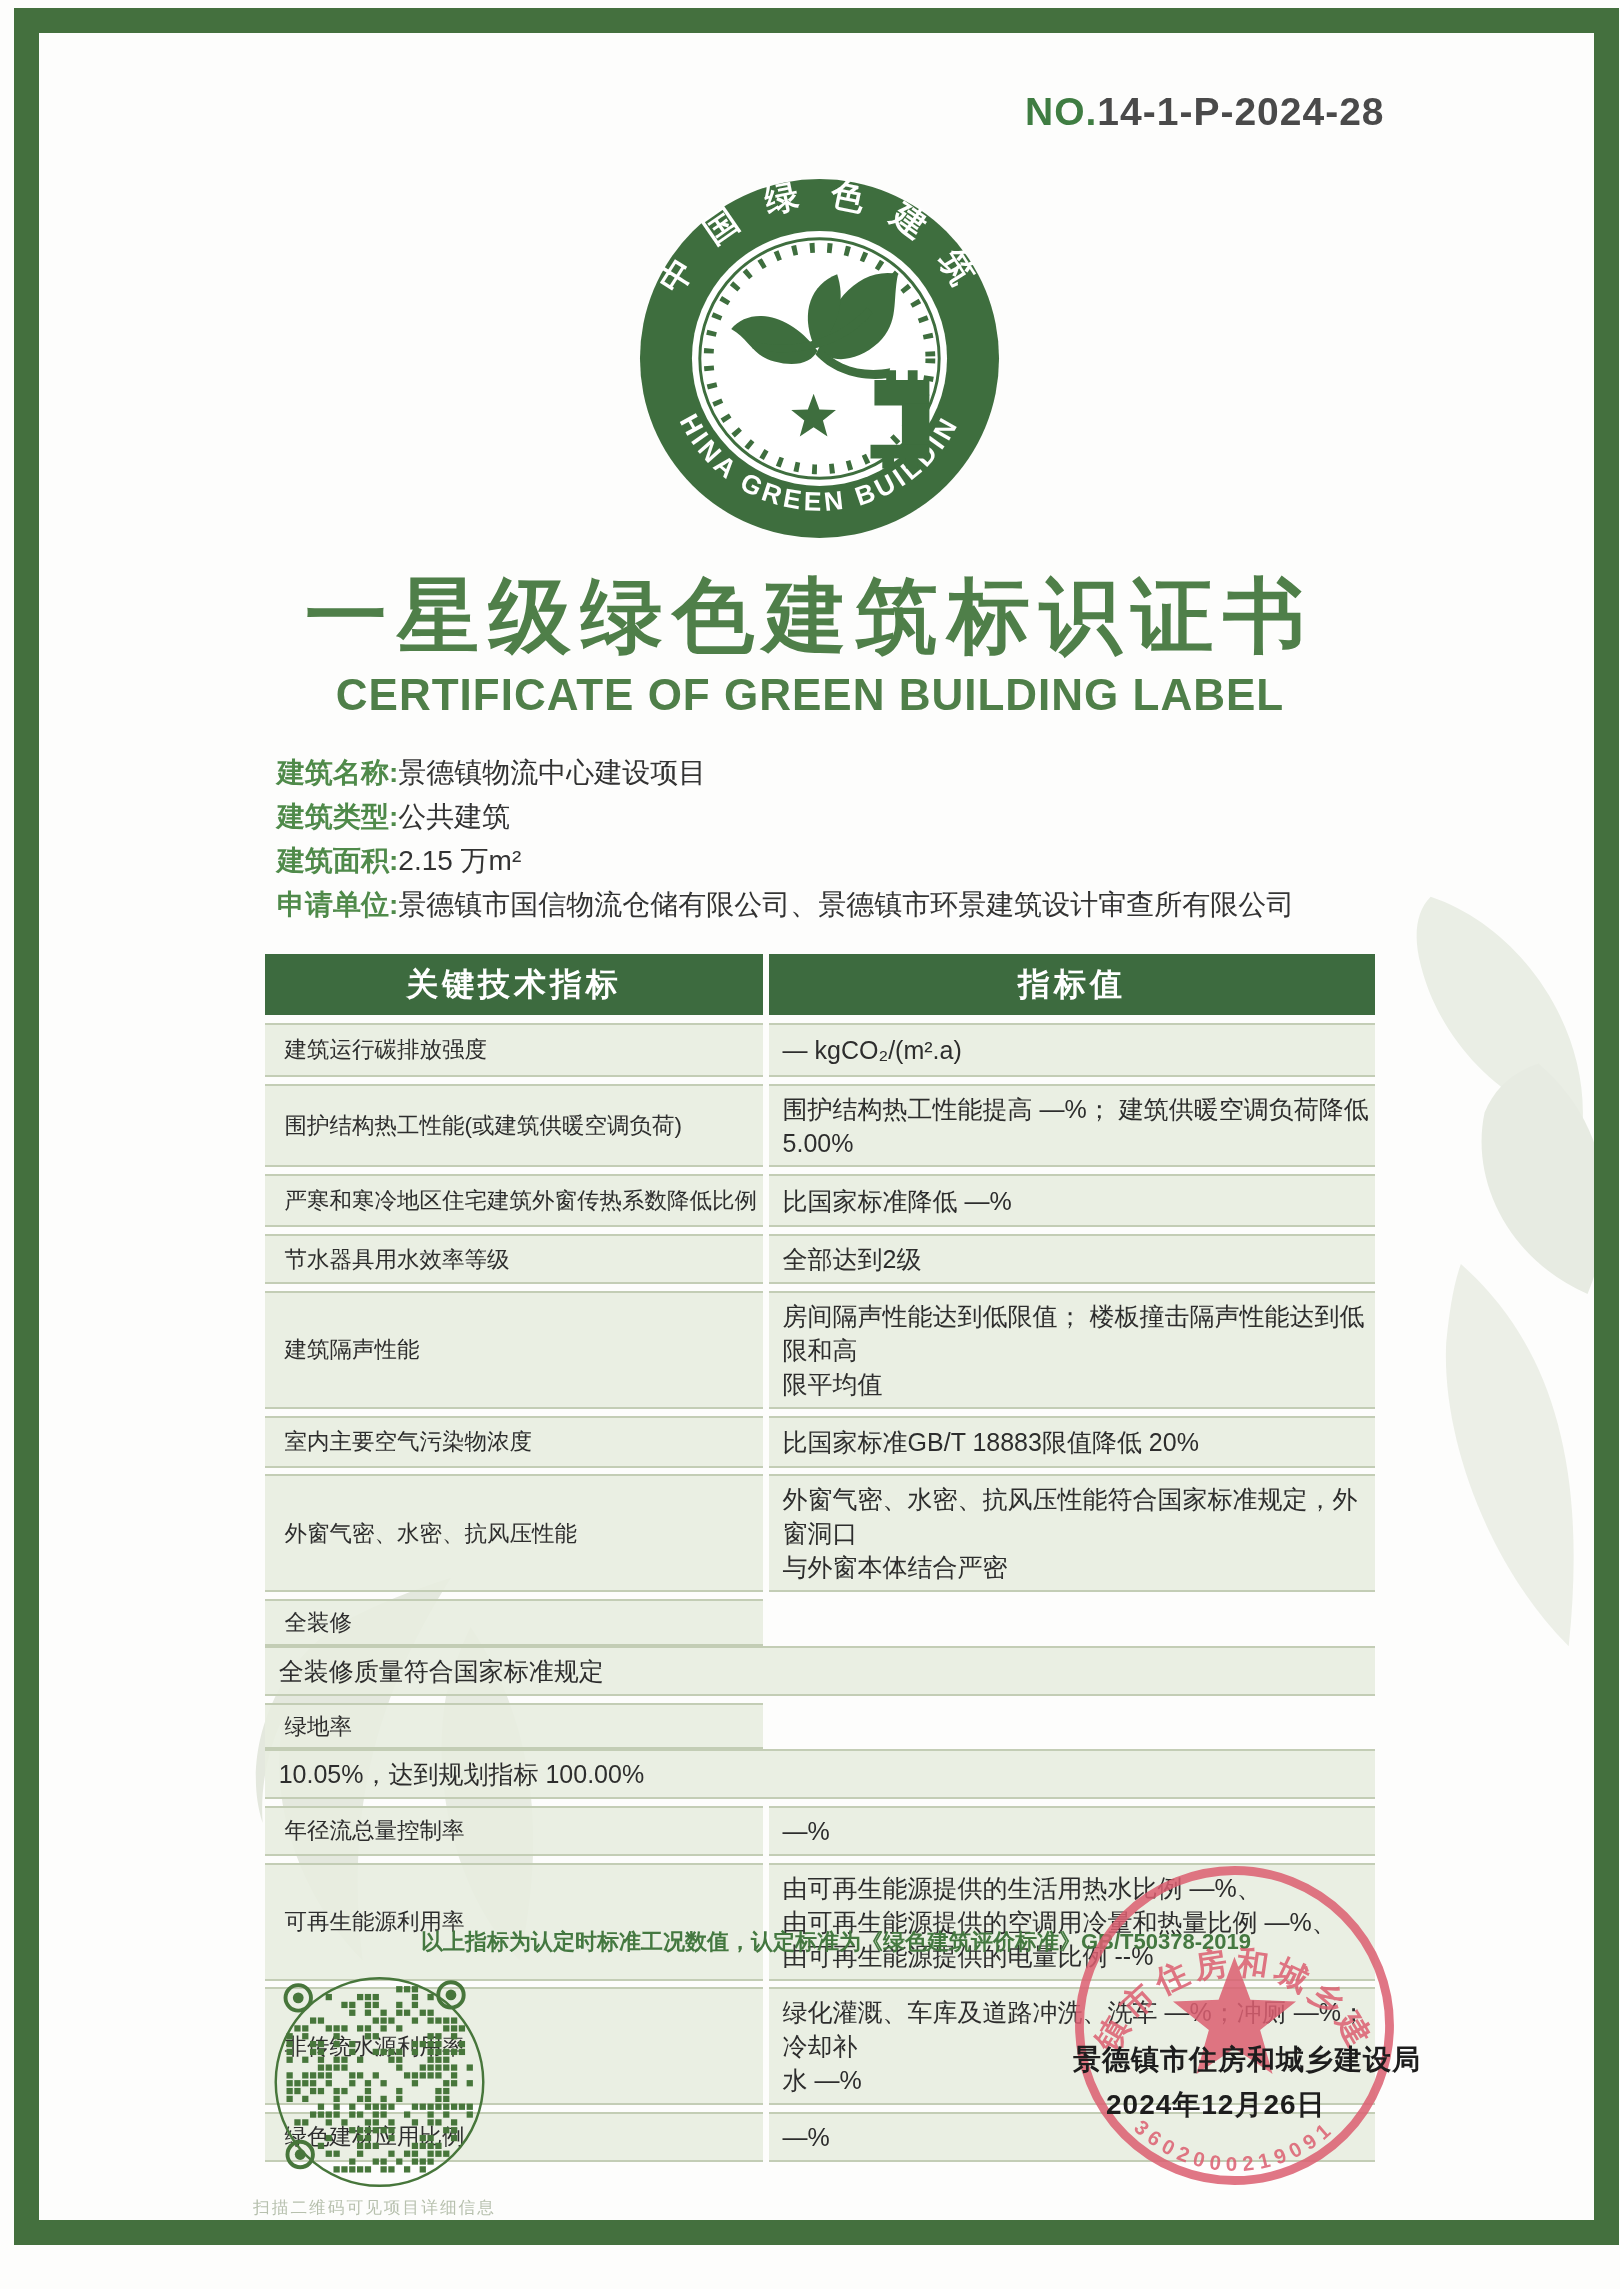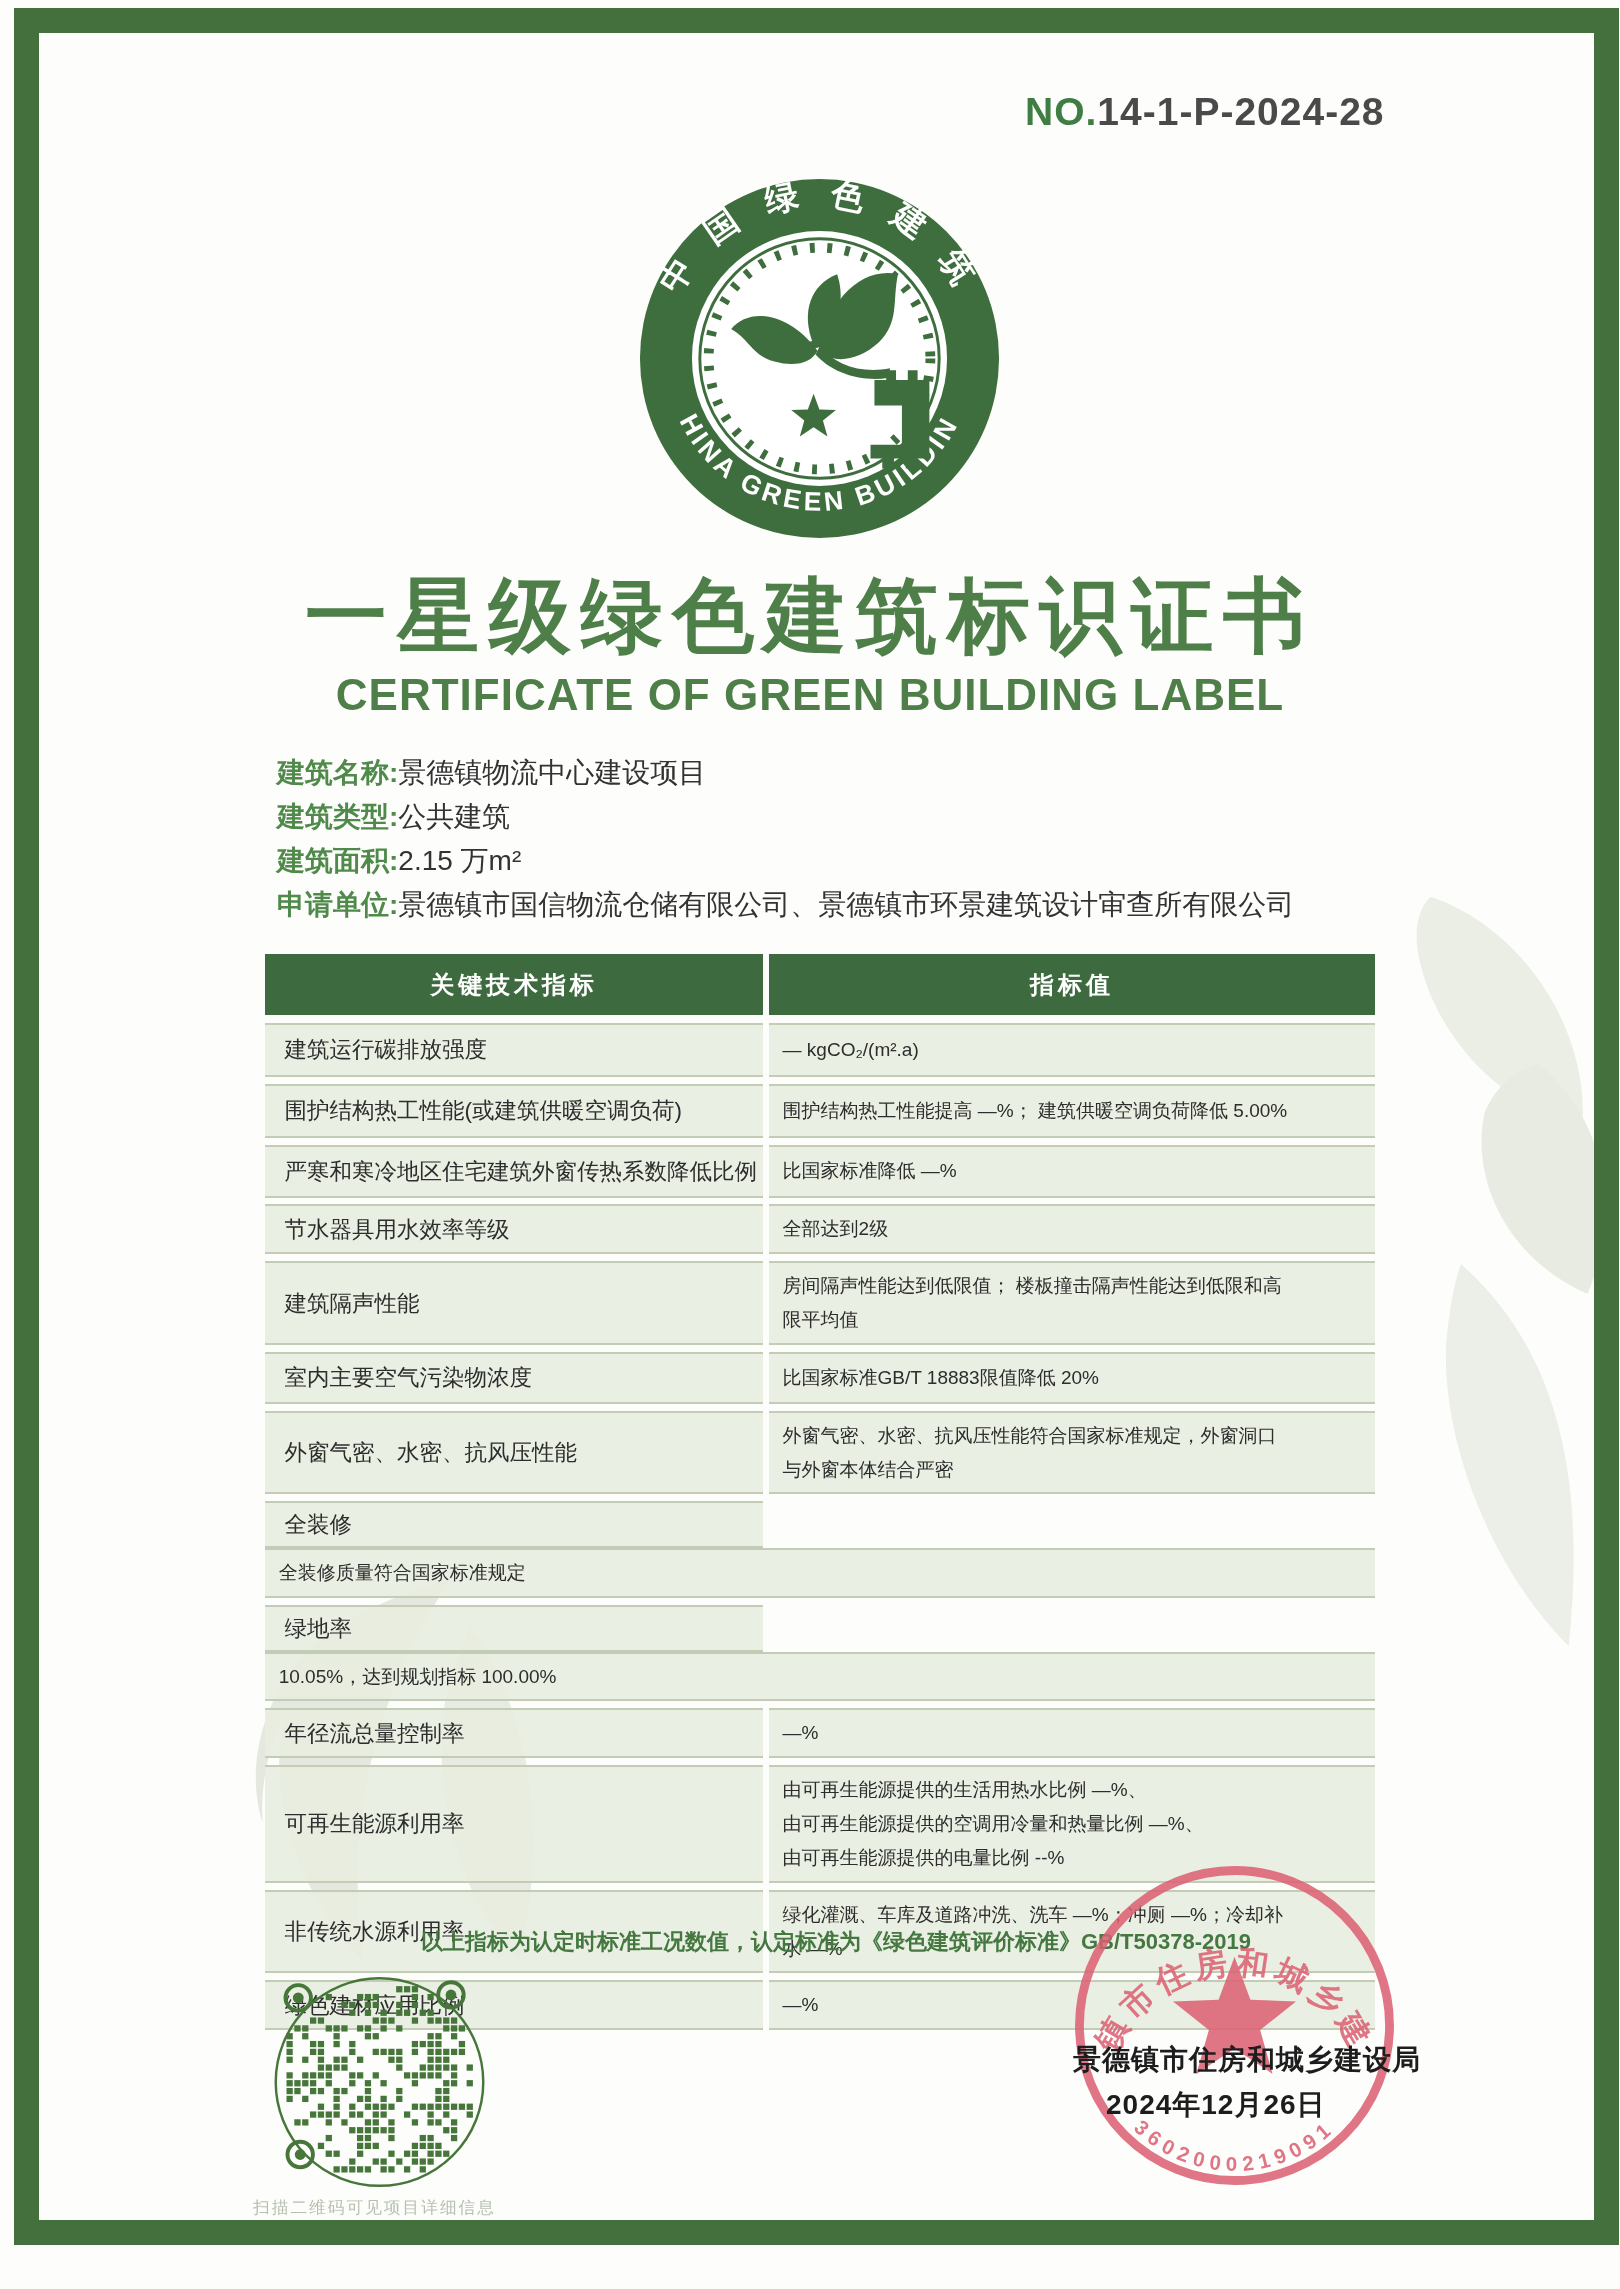--- a/index.html
+++ b/index.html
@@ -14,30 +14,30 @@
   .logo{position:absolute;left:638px;top:177px;z-index:2;}
   .title{position:absolute;left:0;top:562px;width:1620px;text-align:center;
          font-size:82px;font-weight:700;color:#4f7f49;letter-spacing:9.8px;z-index:2;}
   .subtitle{position:absolute;left:0;top:670px;width:1620px;text-align:center;
          font-size:44px;font-weight:600;color:#4f7f49;letter-spacing:1px;z-index:2;}
   .info{position:absolute;left:277px;top:751px;z-index:2;font-size:28px;line-height:44px;}
   .info .lbl{color:#4f8a4a;font-weight:700;}
   .info .val{color:#333333;}
   .gbtable{position:absolute;left:265px;top:954px;width:1110px;z-index:2;}
   .thead{display:flex;column-gap:5.9px;height:61px;}
-  .thead .hcell{background:#3d6b3f;color:#ffffff;font-size:24px;font-weight:600;
+  .thead .hcell{background:#3d6b3f;color:#ffffff;font-size:32px;font-weight:600;
         display:flex;align-items:center;justify-content:center;letter-spacing:3.9px;}
   .hcell.left{width:498px;}
   .hcell.right{flex:1;}
   .tbody{display:flex;flex-direction:column;row-gap:6.9px;margin-top:7.8px;}
   .trow{display:flex;column-gap:5.9px;}
   .cell{background:rgba(232,237,224,0.90);border-top:2px solid #c3cdb5;border-bottom:2px solid #c3cdb5;
         box-sizing:border-box;display:flex;align-items:center;}
   .cell.ind{width:498px;padding:5.9px 5.9px 5.9px 19.6px;font-size:22.5px;color:#2d2d2d;}
-  .cell.val{flex:1;padding:5.9px 3.9px 5.9px 13.7px;font-size:19px;color:#2d2d2d;
+  .cell.val{flex:1;padding:5.9px 3.9px 5.9px 13.7px;font-size:25px;color:#2d2d2d;
         white-space:pre-line;line-height:34px;}
   .footnote{position:absolute;left:421px;top:1927px;font-size:22px;font-weight:700;
         color:#447840;white-space:nowrap;z-index:3;}
   .qr{position:absolute;left:263px;top:1976px;z-index:2;}
   .qr-caption{position:absolute;left:253px;top:2196px;width:253px;text-align:left;
         font-size:16.7px;color:#b7c0ae;letter-spacing:2px;z-index:2;}
   .stamp{position:absolute;left:1052px;top:1843px;z-index:5;opacity:0.85;}
   .issuer-name{position:absolute;left:1073px;top:2041px;font-size:28px;font-weight:600;
         color:#1d1d1d;letter-spacing:1px;z-index:6;}
   .issuer-date{position:absolute;left:1106px;top:2086px;font-size:28px;font-weight:600;

